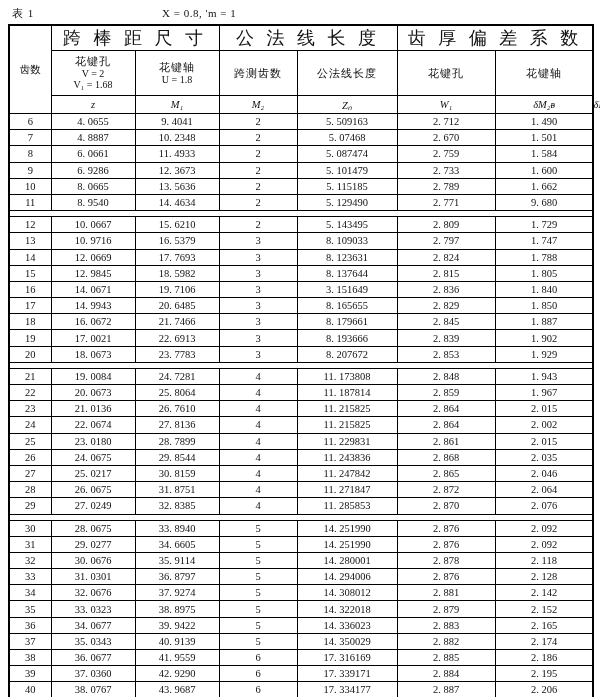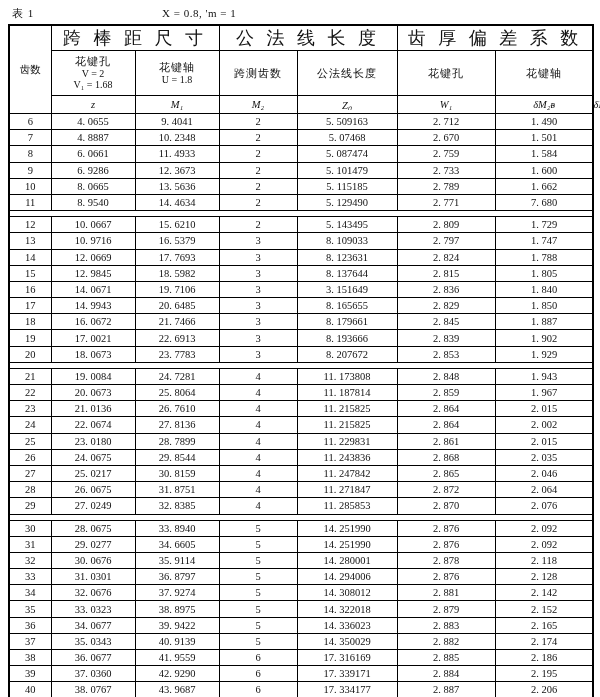--- a/index.html
+++ b/index.html
@@ -193,21 +193,21 @@
           <td class="num">2. 789</td>
           <td class="num">1. 662</td>
         </tr>
         <tr>
           <td class="num">11</td>
           <td class="num">8. 9540</td>
           <td class="num">14. 4634</td>
           <td class="num">2</td>
           <td class="num">5. 129490</td>
           <td class="num">2. 771</td>
-          <td class="num">7. 680</td>
+          <td class="num">9. 680</td>
         </tr>
         <tr class="spacer-row">
           <td colspan="7"></td>
         </tr>
         <tr>
           <td class="num">12</td>
           <td class="num">10. 0667</td>
           <td class="num">15. 6210</td>
           <td class="num">2</td>
           <td class="num">5. 143495</td>

